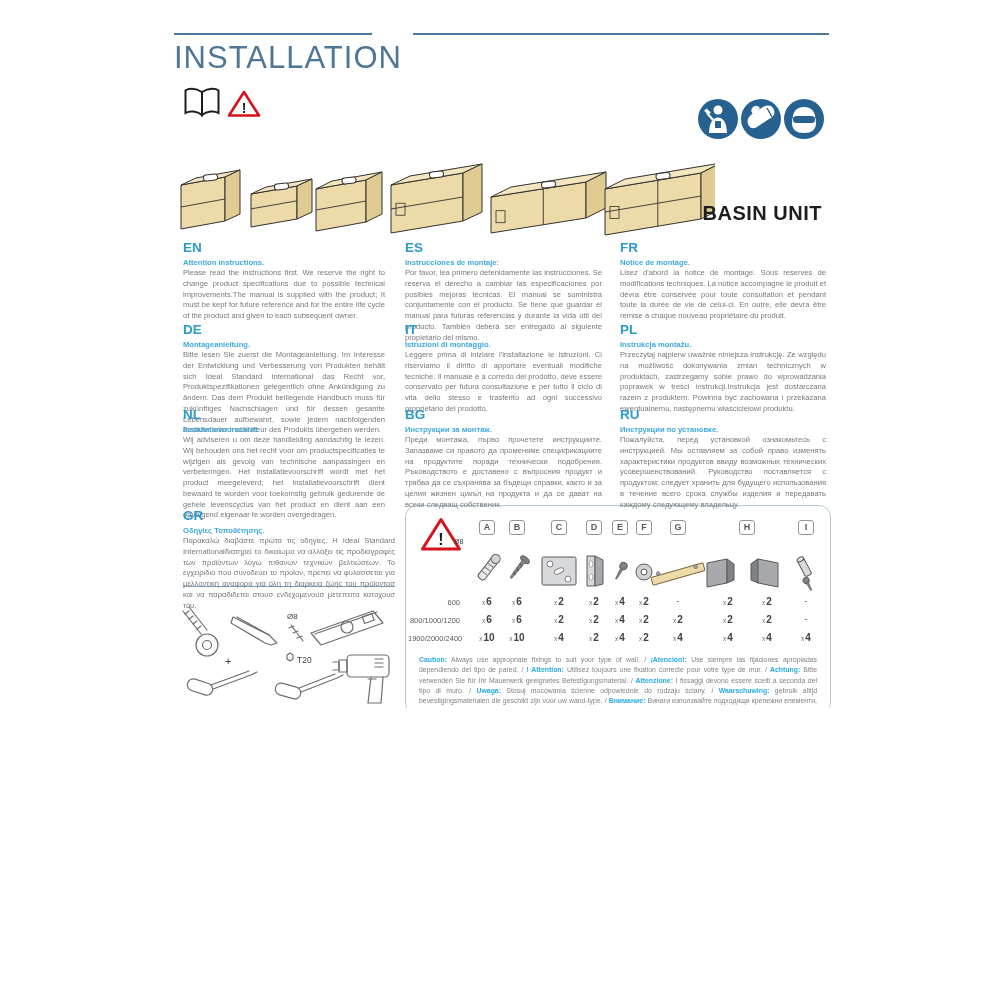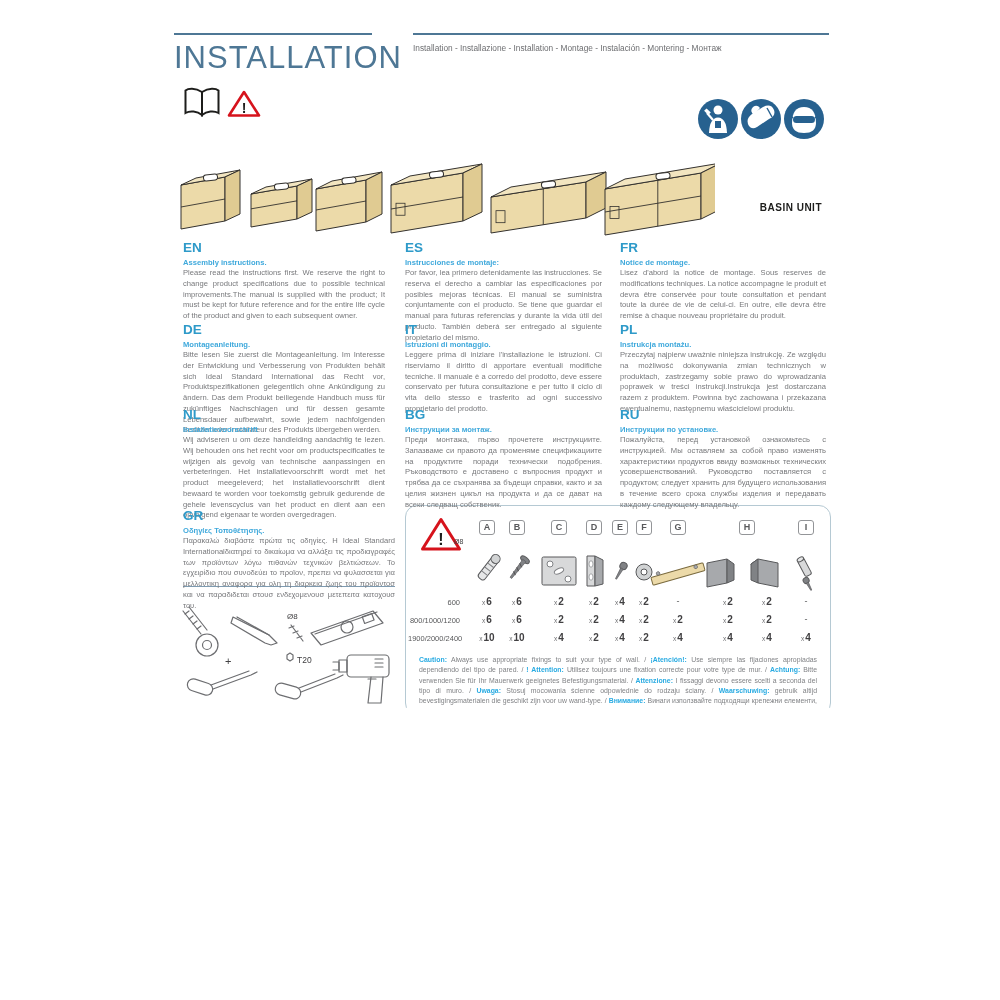--- a/index.html
+++ b/index.html
@@ -6,21 +6,21 @@
   .page{position:relative;width:1000px;height:708px;background:#fff;overflow:hidden;
         font-family:"Liberation Sans",sans-serif;color:#6d6e71;}
   .abs{position:absolute;}
   
   .rule{position:absolute;height:2px;background:#4e7795;}
   .title{position:absolute;left:174px;top:40px;width:210px;font-size:31px;letter-spacing:1px;
          color:#4e7795;font-weight:normal;}
   .translations{position:absolute;left:413px;top:42px;width:416px;font-size:8.3px;line-height:1.6;
                 color:#6d6e71;text-align:justify;}
   .mandatory{position:absolute;width:40px;height:40px;border-radius:50%;background:#27618f;}
-  .product{position:absolute;right:178px;top:202px;font-size:10px;font-weight:bold;color:#1d1d1b;
+  .product{position:absolute;right:178px;top:202px;font-size:20px;font-weight:bold;color:#1d1d1b;
            letter-spacing:.5px;text-align:right;}
   
   .lang{position:absolute;}
   .lang .code{font-size:13.5px;font-weight:bold;color:#2e9ac9;margin-bottom:3px;}
   .lang .sub{font-size:7.6px;font-weight:bold;color:#3fa9dc;margin-bottom:1px;}
   .lang .body{font-size:7.6px;line-height:1.42;color:#77787b;text-align:justify;}
   .divider{position:absolute;height:1px;background:#7d9ab0;}
   
   .parts-panel{position:absolute;left:405px;top:505px;width:424px;height:208px;
                border:1px solid #b5c9d3;border-radius:12px;background:#fff;}
@@ -55,21 +55,20 @@
 <body>
 
 <div class="page" id="sheet">
 
   <div class="rule" style="left:174px;top:33px;width:198px;"></div>
   <div class="rule" style="left:413px;top:33px;width:416px;"></div>
 
   <div class="title">INSTALLATION</div>
 
   <div class="translations">
-    <div>Installation - Installazione - Installation - Montage - Instalación - Montering - Монтаж</div>
   </div>
 
   <svg class="abs" style="left:182px;top:87px;" width="40" height="32" viewBox="0 0 40 32">
     <path d="M20,5 C13,0.5 6,1.5 3.5,3.5 L3.5,26 C8,23.5 15,24 20,28 Z" fill="#fff" stroke="#1d1d1b" stroke-width="2"></path>
     <path d="M20,5 C27,0.5 34,1.5 36.5,3.5 L36.5,26 C32,23.5 25,24 20,28 Z" fill="#fff" stroke="#1d1d1b" stroke-width="2"></path>
     <line x1="20" y1="5" x2="20" y2="28" stroke="#1d1d1b" stroke-width="1.5"></line>
   </svg>
   <svg class="abs" style="left:227px;top:89px;" width="34" height="30" viewBox="0 0 34 30">
     <path d="M17,3 L32,26.5 L2,26.5 Z" fill="#fff" stroke="#d6131c" stroke-width="2.6" stroke-linejoin="round"></path>
     <text x="17" y="24" font-size="14" font-weight="bold" fill="#1d1d1b" text-anchor="middle">!</text>
@@ -540,21 +539,21 @@
           <span class="ltext">Κρύο νερό επίτοιχης μπαταρίας</span>
         </div>
       </div>
   </div>
 
   <div class="footer-line"></div>
   <div class="page-num">1</div>
 
 <div class="lang" style="left: 183px; top: 240px; width: 202px;">
       <div class="code">EN</div>
-      <div class="sub">Assembly instructions.</div>
+      <div class="sub">Attention instructions.</div>
       <div class="body">Please read the instructions first. We reserve the right to change product specifications due to possible technical improvements.The manual is supplied with the product; It must be kept for future reference and for the entire life cycle of the product and given to each subsequent owner.</div>
     </div>
     <div class="lang" style="left: 405px; top: 240px; width: 197px;">
       <div class="code">ES</div>
       <div class="sub">Instrucciones de montaje:</div>
       <div class="body">Por favor, lea primero detenidamente las instrucciones. Se reserva el derecho a cambiar las especificaciones por posibles mejoras técnicas. El manual se suministra conjuntamente con el producto. Se tiene que guardar el manual para futuras referencias y durante la vida útil del producto. También deberá ser entregado al siguiente propietario del mismo.</div>
     </div>
     <div class="lang" style="left: 620px; top: 240px; width: 206px;">
       <div class="code">FR</div>
       <div class="sub">Notice de montage.</div>

